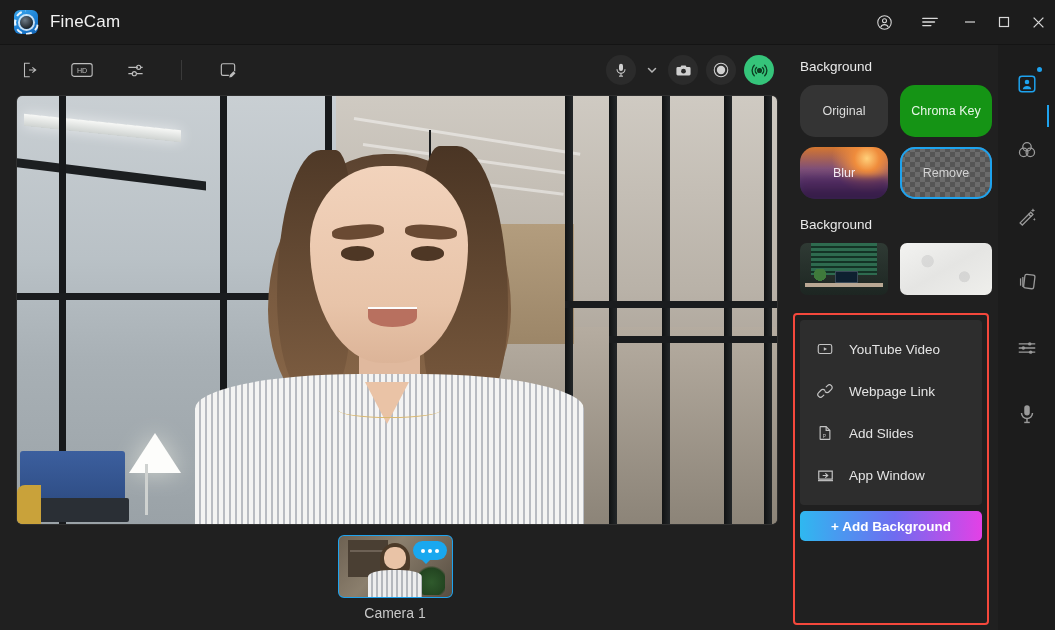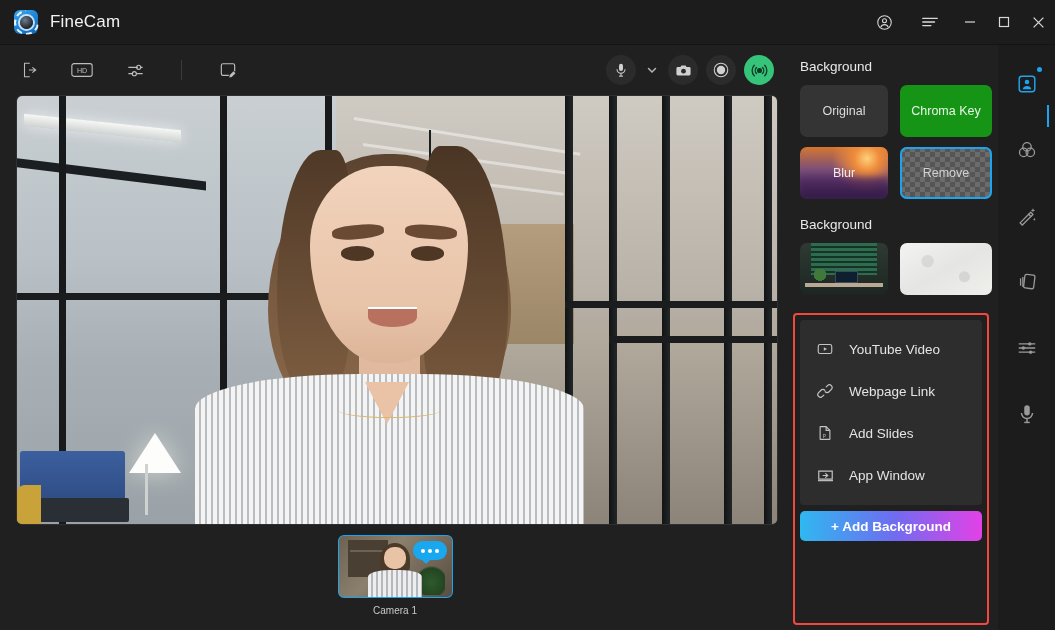--- a/index.html
+++ b/index.html
@@ -260,39 +260,39 @@
   }
   .bubble i { width: 4px; height: 4px; border-radius: 50%; background: #fff; display: block; }
   .add-tile {
     width: 113px; height: 61px; border-radius: 5px;
     background: #434343;
     display: flex; align-items: center; justify-content: center;
     color: #e6e6e6; font-size: 30px; font-weight: 300;
   }
   .cam-label {
     margin-top: 8px; text-align: center;
-    color: #c8c8c8; font-size: 10px;
+    color: #c8c8c8; font-size: 14px;
   }
 
   
   .rpanel {
     position: absolute; right: 57px; top: 45px;
     width: 208px; height: 585px;
     background: #202020; padding: 14px 0 0 0;
   }
   .sect-title {
     color: #e9e9e9; font-size: 13.5px; margin: 0 0 11px 10px;
   }
   .sect-title.second { margin-top: 18px; }
   .bg-grid {
     display: grid; grid-template-columns: 88px 92px; gap: 10px 12px;
     margin-left: 10px;
   }
   .bg-card {
-    height: 52px; border-radius: 7px;
+    height: 52px; border-radius: 15px;
     display: flex; align-items: center; justify-content: center;
     color: #dcdcdc; font-size: 12.5px; position: relative; overflow: hidden;
   }
   .bg-card.original { background: #343434; }
   .bg-card.blur {
     background:
       radial-gradient(circle at 76% 22%, #ffd07a 0%, #ef8c3c 16%, transparent 45%),
       linear-gradient(180deg,#d4762f 0%, #7e4f78 42%, #4a2f63 72%, #3a2450 100%);
     color: #f4eaf2;
   }

